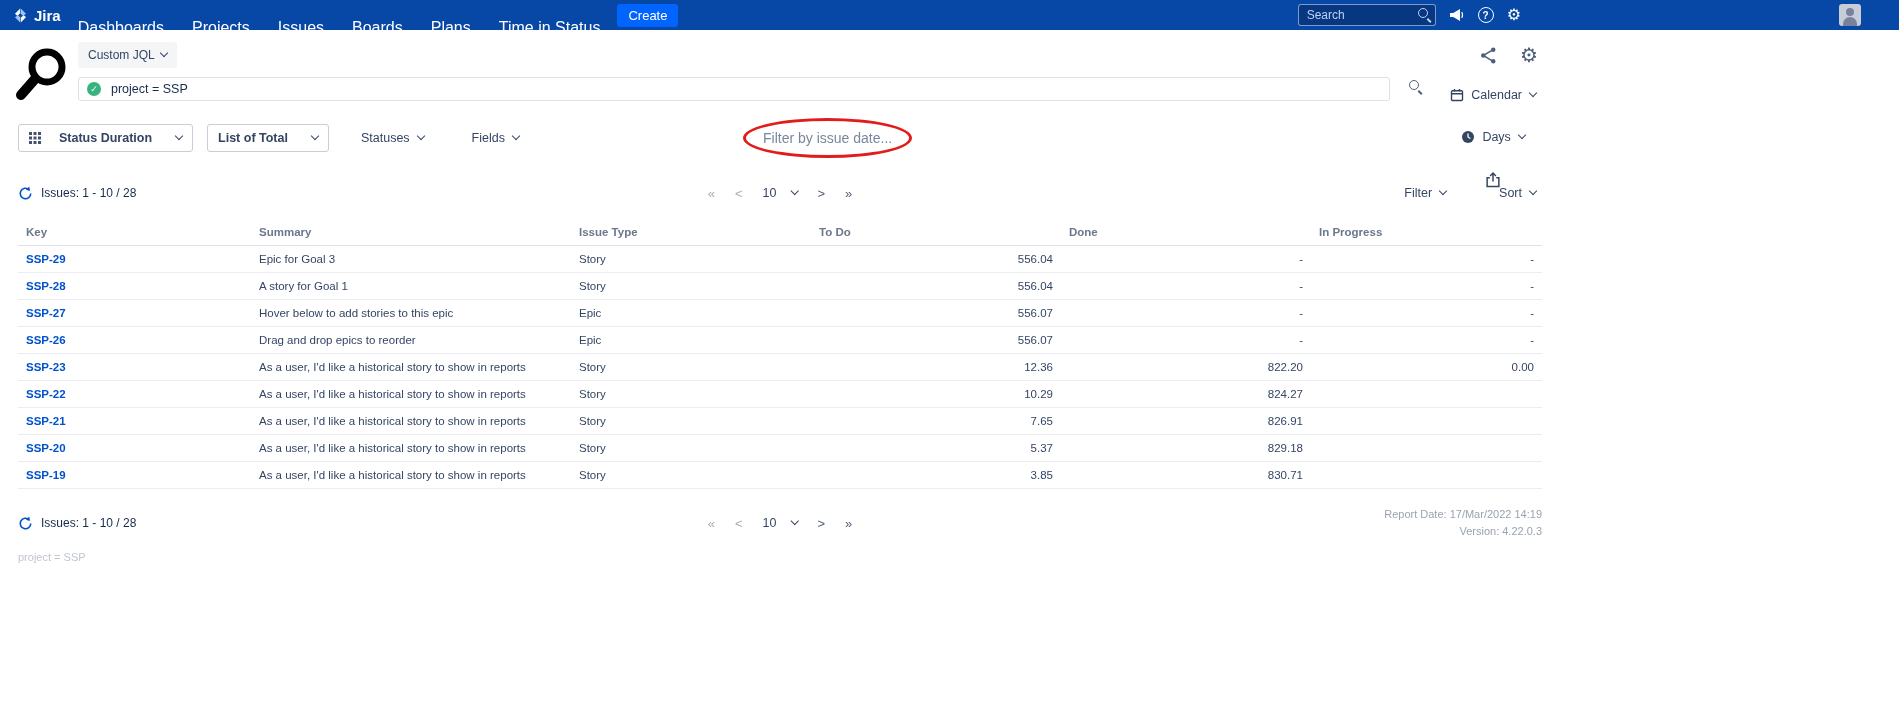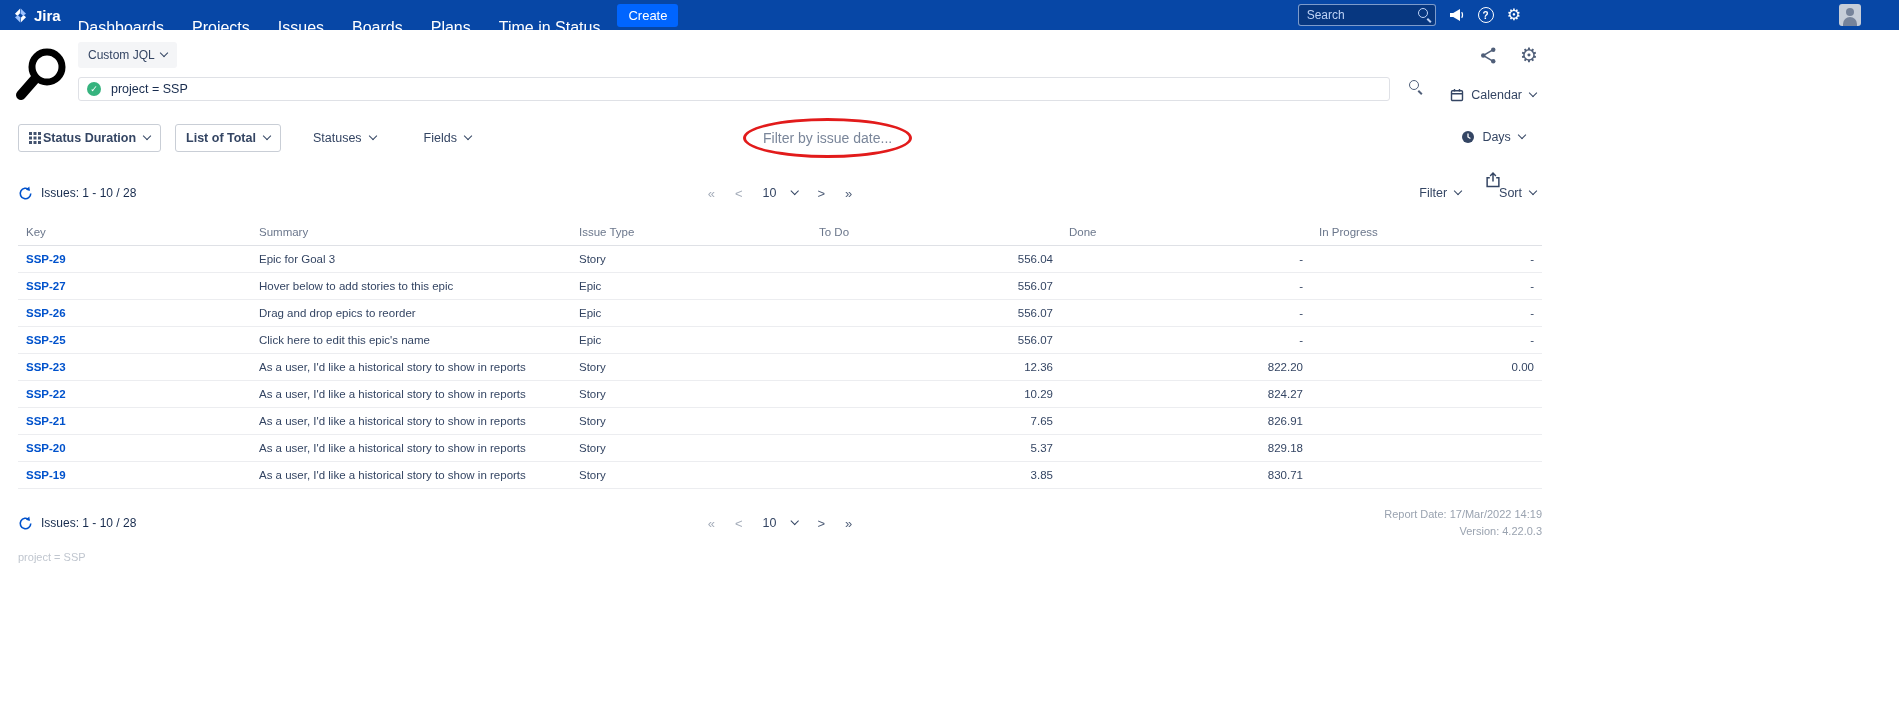--- a/index.html
+++ b/index.html
@@ -41,43 +41,43 @@
   .row1-right { margin-left:auto; display:flex; gap:22px; align-items:center; color:#505F79; margin-right:4px; }
   .row1-right .gear-glyph { font-size:20px; color:#505F79; }
   .row2 { display:flex; align-items:center; margin-top:9px; }
   .jql-wrap { width:1312px; height:24px; border:1px solid #DFE1E6; border-radius:3px; display:flex; align-items:center; padding:0 8px; gap:8px; background:#fff; }
   .check-badge { width:14px; height:14px; min-width:14px; border-radius:50%; background:#36B37E; color:#fff; font-size:9px; display:flex; align-items:center; justify-content:center; }
   .jql-wrap input { border:none; outline:none; flex:1; font-size:12.5px; color:#172B4D; font-family:inherit; background:transparent; }
   .jql-search-btn { margin-left:16px; color:#505F79; background:none; border:none; padding:2px; }
 
   
   .toolbar { display:flex; align-items:center; margin-top:12px; padding:0 18px; height:34px; position:relative; }
-  .tb-btn { display:inline-flex; align-items:center; border:1px solid #C9CED6; border-radius:3px; background:#fff; padding:6px 10px; font-size:12.5px; color:#344563; gap:2px; font-family:inherit; }
+  .tb-btn { display:inline-flex; align-items:center; border:1px solid #C9CED6; border-radius:3px; background:#fff; padding:6px 10px; font-size:12.5px; color:#344563; gap:18px; font-family:inherit; }
   .tb-btn.bold, .tb-bold { font-weight:bold; }
   .tb-plain { display:inline-flex; align-items:center; font-size:12.5px; color:#344563; background:none; border:none; font-family:inherit; gap:2px; }
   .gap14 { margin-left:14px; } .gap26 { margin-left:26px; } .gap36 { margin-left:36px; }
   .date-filter { position:absolute; left:763px; top:50%; transform:translateY(-50%); font-size:14px; color:#7A869A; white-space:nowrap; }
   .annotation-ellipse { position:absolute; left:-20px; right:-20px; top:-12px; bottom:-12px; border:3px solid #E21B1B; border-radius:50%; pointer-events:none; }
   .tb-right { margin-left:auto; display:flex; align-items:center; gap:26px; color:#344563;flex-direction:column; }
   .tb-ico { color:#344563; display:inline-flex; align-items:center; }
 
   
   .list-bar { display:flex; align-items:center; margin-top:26px; padding:0 18px; position:relative; height:24px; }
   .refresh-btn { background:none; border:none; padding:0; display:inline-flex; align-items:center; }
   .issues-label { font-size:12px; color:#172B4D; margin-left:8px; }
   .pagination { position:absolute; left:50%; transform:translateX(-50%); display:flex; align-items:center; gap:20px; font-size:13px; color:#505F79; }
   .pg { background:none; border:none; font-size:13px; color:#505F79; font-family:inherit; padding:0; }
   .pg-disabled { color:#A5ADBA; }
   .pg-size { display:flex; align-items:center; gap:9px; font-size:12.5px; color:#344563; }
-  .bar-right { margin-left:auto; display:flex; gap:26px; font-size:12.5px; color:#344563; align-items:center; }
+  .bar-right { margin-left:auto; display:flex; gap:41px; font-size:12.5px; color:#344563; align-items:center; }
   .footer-meta { margin-left:auto; text-align:right; font-size:11px; color:#9AA3B0; line-height:1.55; }
 
   
   table.issues { width:1524px; margin:14px 0 0 18px; border-collapse:collapse; font-size:11.5px; }
-  table.issues th { text-align:left; color:#6B778C; font-weight:normal; font-size:11.5px; padding:7px 8px; border-bottom:1px solid #DFE1E6; }
+  table.issues th { text-align:left; color:#6B778C; font-weight:bold; font-size:11.5px; padding:7px 8px; border-bottom:1px solid #DFE1E6; }
   table.issues td { padding:7px 8px; border-bottom:1px solid #ECEDF0; color:#344563; }
   th.c-num, td.c-num { text-align:right; }
   td.c-key a { color:#0052CC; text-decoration:none; font-weight:bold; }
 
   .jql-echo { margin:16px 0 0 18px; font-size:11px; color:#C0C6CF; }
 </style>
 </head>
 <body>
 
 <nav class="topnav" data-interactable="false">
@@ -305,38 +305,38 @@
     <tbody>
       <tr data-interactable="false">
         <td class="c-key" data-interactable="false"><a href="#" data-interactable="true">SSP-29</a></td>
         <td data-interactable="false">Epic for Goal 3</td>
         <td data-interactable="false">Story</td>
         <td class="c-num" data-interactable="false">556.04</td>
         <td class="c-num" data-interactable="false">-</td>
         <td class="c-num" data-interactable="false">-</td>
       </tr>
       <tr data-interactable="false">
+        <td class="c-key" data-interactable="false"><a href="#" data-interactable="true">SSP-28</a></td>
+        <td data-interactable="false">A story for Goal 1</td>
+        <td data-interactable="false">Story</td>
+        <td class="c-num" data-interactable="false">556.04</td>
+        <td class="c-num" data-interactable="false">-</td>
+        <td class="c-num" data-interactable="false">-</td>
+      </tr>
+      <tr data-interactable="false">
         <td class="c-key" data-interactable="false"><a href="#" data-interactable="true">SSP-27</a></td>
         <td data-interactable="false">Hover below to add stories to this epic</td>
         <td data-interactable="false">Epic</td>
         <td class="c-num" data-interactable="false">556.07</td>
         <td class="c-num" data-interactable="false">-</td>
         <td class="c-num" data-interactable="false">-</td>
       </tr>
       <tr data-interactable="false">
         <td class="c-key" data-interactable="false"><a href="#" data-interactable="true">SSP-26</a></td>
         <td data-interactable="false">Drag and drop epics to reorder</td>
-        <td data-interactable="false">Epic</td>
-        <td class="c-num" data-interactable="false">556.07</td>
-        <td class="c-num" data-interactable="false">-</td>
-        <td class="c-num" data-interactable="false">-</td>
-      </tr>
-      <tr data-interactable="false">
-        <td class="c-key" data-interactable="false"><a href="#" data-interactable="true">SSP-25</a></td>
-        <td data-interactable="false">Click here to edit this epic's name</td>
         <td data-interactable="false">Epic</td>
         <td class="c-num" data-interactable="false">556.07</td>
         <td class="c-num" data-interactable="false">-</td>
         <td class="c-num" data-interactable="false">-</td>
       </tr>
       <tr data-interactable="false">
         <td class="c-key" data-interactable="false"><a href="#" data-interactable="true">SSP-23</a></td>
         <td data-interactable="false">As a user, I'd like a historical story to show in reports</td>
         <td data-interactable="false">Story</td>
         <td class="c-num" data-interactable="false">12.36</td>

